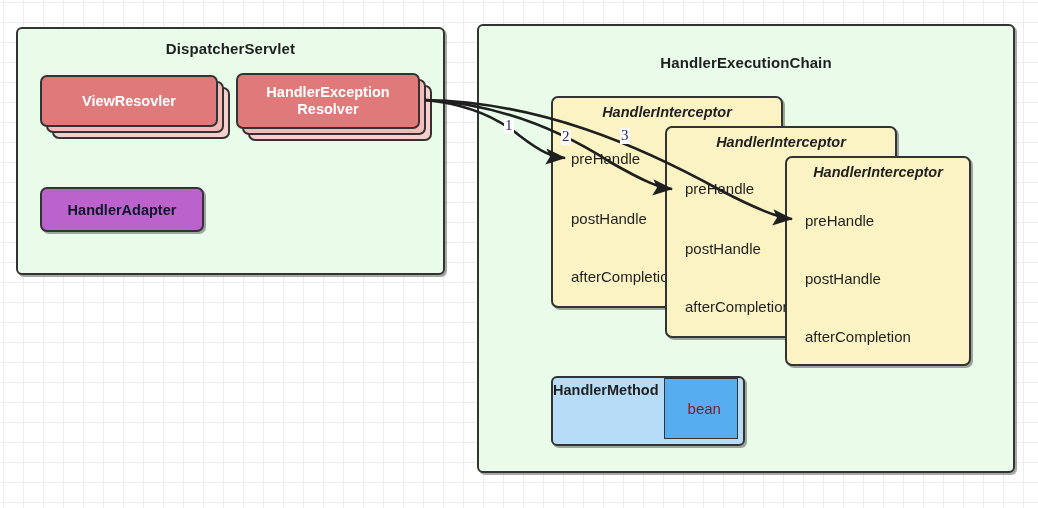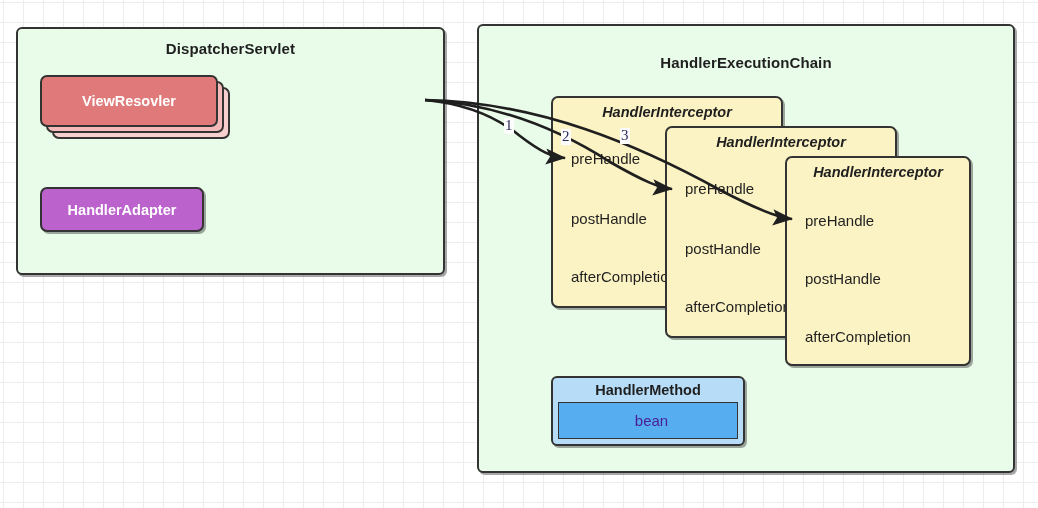--- a/index.html
+++ b/index.html
@@ -80,21 +80,21 @@
 
   
   .flatbox {
     position: absolute;
     border: 2.5px solid #333333;
     border-radius: 7px;
     box-sizing: border-box;
     display: flex;
     align-items: center;
     justify-content: center;
-    color: #ffffff;
+    color: #0f172a;
     font-weight: bold;
     font-size: 14.5px;
     box-shadow: 2px 2px 0 rgba(60,60,60,0.45);
   }
 
   
   .interceptor {
     position: absolute;
     background: #fcf3c4;
     border: 2.5px solid #333333;
@@ -126,21 +126,21 @@
 
   
   .hm {
     position: absolute;
     background: #b6dcf7;
     border: 2.5px solid #333333;
     border-radius: 6px;
     box-sizing: border-box;
     box-shadow: 2px 2px 0 rgba(60,60,60,0.45);
     display: flex;
-    flex-direction: column;
+    flex-direction: row;
   }
   .hm .hm-title {
     height: 24px;
     display: flex;
     align-items: center;
     justify-content: center;
     font-weight: bold;
     font-size: 14.5px;
     color: #1f1f1f;
   }
@@ -152,21 +152,21 @@
     box-sizing: border-box;
   }
   .hm .hm-cell {
     flex: 1;
     background: #56aef0;
     display: flex;
     align-items: center;
     justify-content: center;
     font-weight: normal;
     font-size: 15px;
-    color: #4c1d95;
+    color: #7f1d1d;
     padding-left: 7px;
   }
   .hm .hm-cell + .hm-cell {
     border-left: 1.6px solid #333333;
   }
 
   
   #arrows {
     position: absolute;
     left: 0;
@@ -197,20 +197,28 @@
   </div>
 
   <div class="stack" style="left:40px; top:75px; width:190px; height:64px;">
     <div class="layer l3" style="left:12px; top:12px; width:178px; height:52px;"></div>
     <div class="layer l2" style="left:6px; top:6px; width:178px; height:52px;"></div>
     <div class="layer top" style="left:0px; top:0px; width:178px; height:52px;">
       <span>ViewResovler</span>
     </div>
   </div>
 
+  <div class="stack" style="left:236px; top:73px; width:198px; height:68px;">
+    <div class="layer l3" style="left:12px; top:12px; width:184px; height:56px;"></div>
+    <div class="layer l2" style="left:6px; top:6px; width:184px; height:56px;"></div>
+    <div class="layer top" style="left:0px; top:0px; width:184px; height:56px; flex-direction:column;">
+      <span>HandlerException</span>
+      <span>Resolver</span>
+    </div>
+  </div>
 
   <div class="flatbox" style="left:40px; top:187px; width:164px; height:45px; background:#bb62cc;">
     <span>HandlerAdapter</span>
   </div>
 
   <div class="panel" style="left:477px; top:24px; width:538px; height:449px;">
     <div class="panel-title" style="top:28px;">HandlerExecutionChain</div>
   </div>
 
   <div class="interceptor" style="left:551px; top:96px; width:232px; height:212px;">

